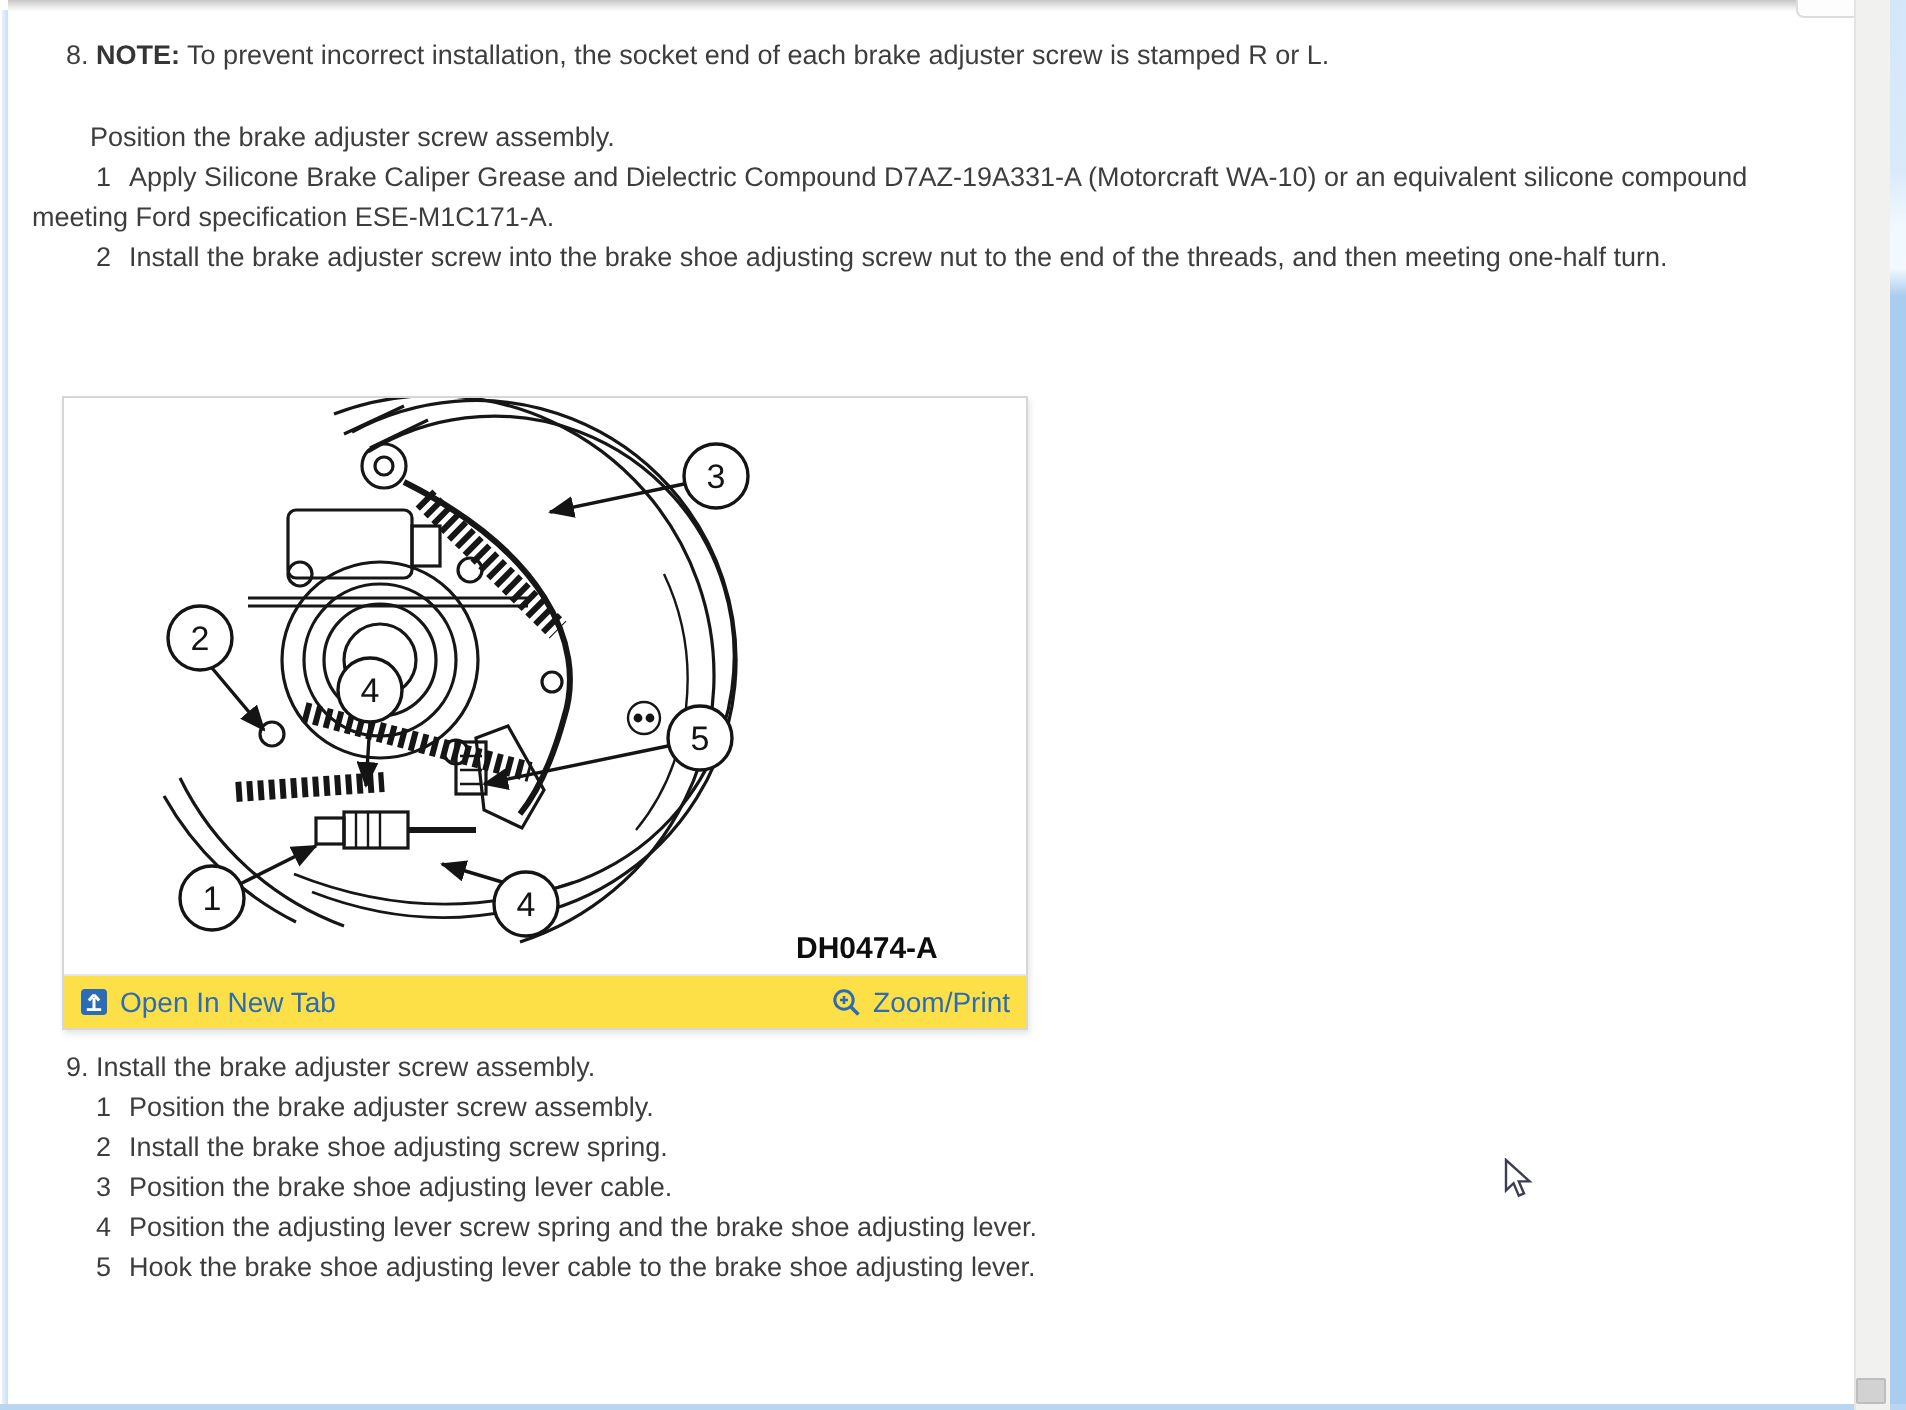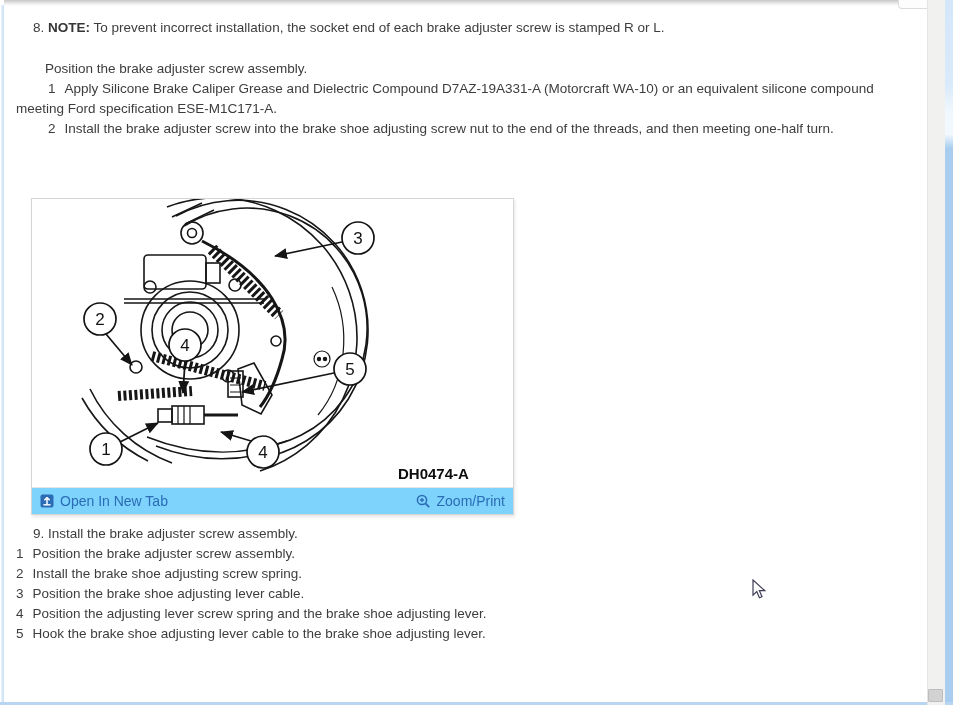--- a/index.html
+++ b/index.html
@@ -28,29 +28,29 @@
   
   .txt { position:absolute; color:#3d3d3d; font-size:13.5px; line-height:20px; }
   .note-line { left:33px; top:18px; width:880px; }
   .bold { font-weight:bold; color:#353535; }
   .step8-group { left:16px; top:59px; width:892px; }
   .intro8 { margin-left:29px; }
   .sub { text-indent:32px; }
   .sub .n { padding-right:9px; }
   .step9-group { left:16px; top:524px; width:892px; }
   .step9-head { margin-left:17px; }
-  .sub9 { }
+  .sub9 { margin-left:32px; }
   .sub9 .n { padding-right:9px; }
 
   
   .fig-card { position:absolute; left:31px; top:198px; width:483px; height:317px;
               background:#fff; border:1px solid #d6d6d6;
               box-shadow:1px 2px 3px rgba(0,0,0,0.10); }
   .fig-image { width:481px; height:288px; background:#fff; position:relative; }
-  .fig-footer { width:481px; height:27px; background:#7dd3fc;
+  .fig-footer { width:481px; height:27px; background:#fde047;
                 border-top:1px solid #e5e5e5; display:flex; align-items:center;
                 justify-content:space-between; padding:0 8px; }
   .fig-link { display:flex; align-items:center; gap:6px; color:#2b6cb5;
               font-size:14px; text-decoration:none; cursor:pointer; }
   .fig-link svg { display:block; }
 
   
   .cursor { position:absolute; left:752px; top:579px; }
 </style>
 </head>

